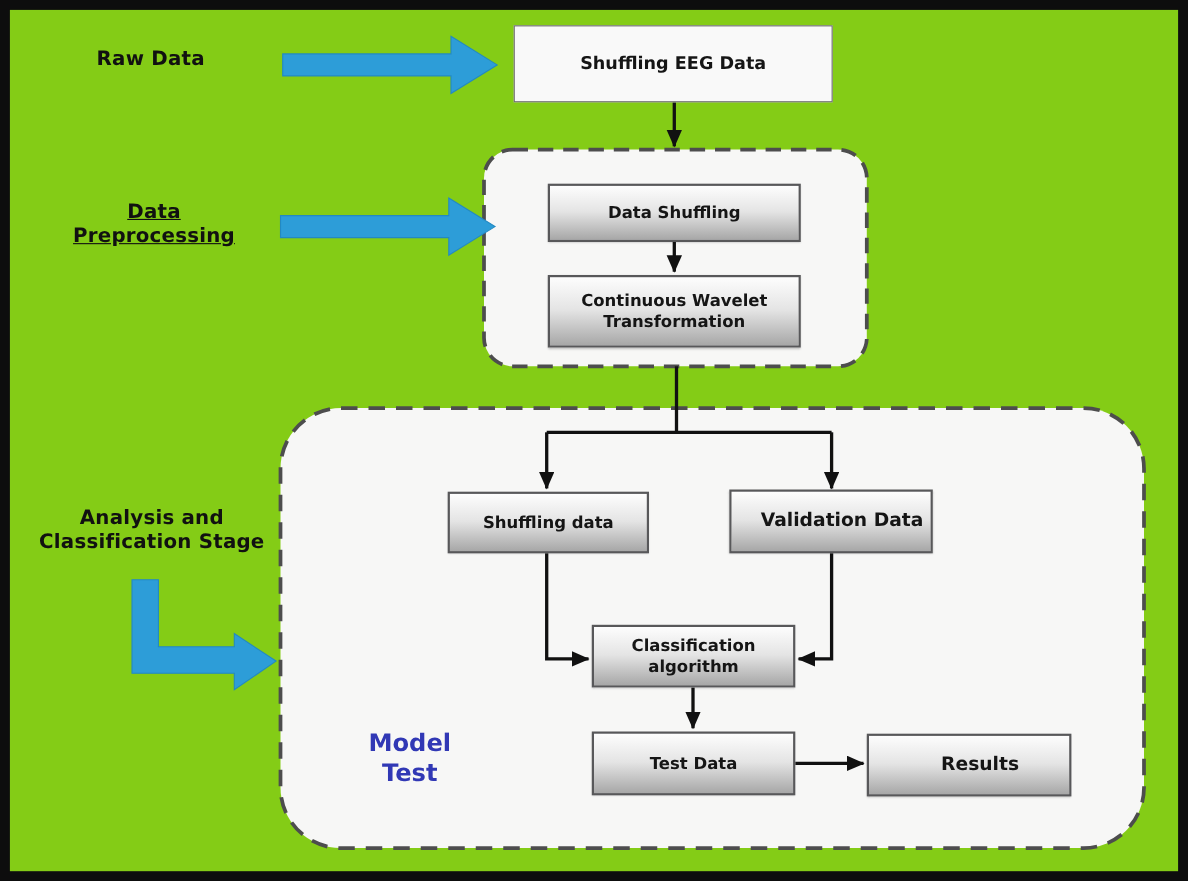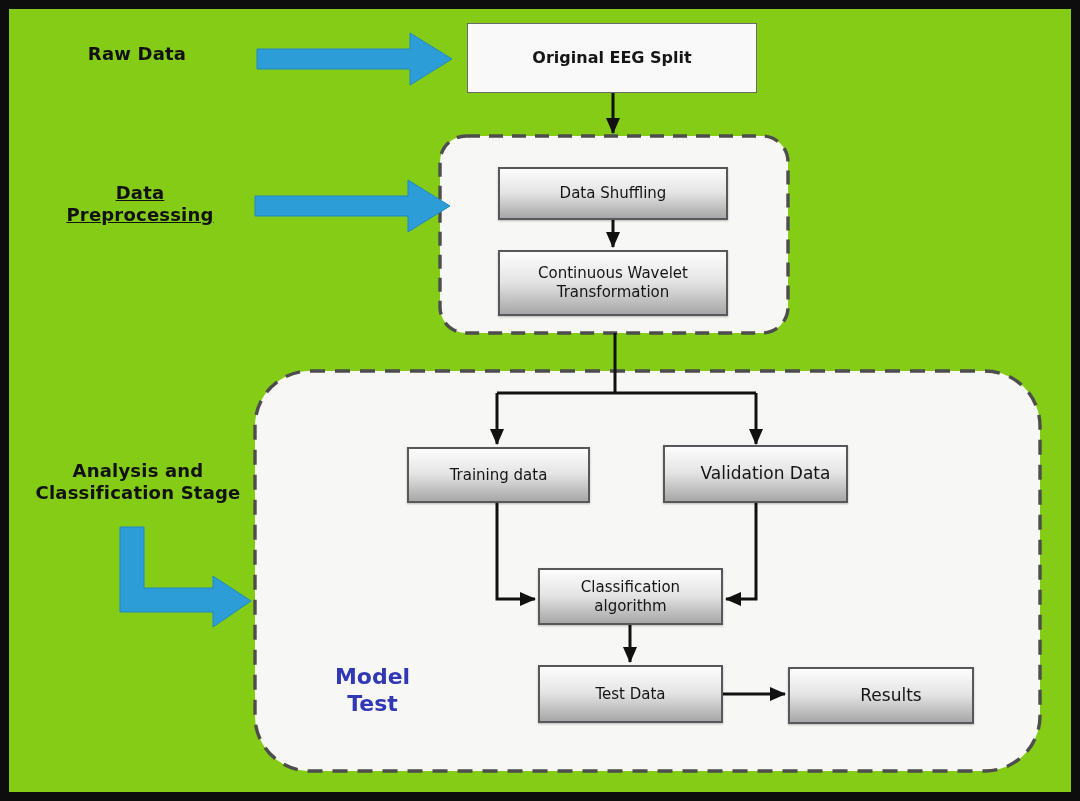--- a/index.html
+++ b/index.html
@@ -29,21 +29,21 @@
   }
   .stage-label { font-size:18px; letter-spacing:0.2px; }
   .section-label { color:#3138b5; font-weight:700; z-index:2; }
 
   .node {
     position:absolute;
     display:flex; align-items:center; justify-content:center;
     text-align:center;
     white-space:pre-line;
     color:#151515;
-    font-weight:400;
+    font-weight:700;
     font-size:15px;
     line-height:1.25;
     background:linear-gradient(180deg, #fdfdfd 0%, #e4e4e4 48%, #a7a7a7 100%);
     border:2px solid #58585a;
     box-shadow:0 1px 2px rgba(0,0,0,0.25);
     z-index:2;
     box-sizing:border-box;
   }
   .node.plain {
     background:#f9f9f9;
@@ -91,27 +91,27 @@
 
   <div class="label stage-label" style="left:57px; top:43px; width:160px;">Raw Data</div>
   <div class="label stage-label" style="left:40px; top:182px; width:200px;text-decoration:underline;">Data
 Preprocessing</div>
   <div class="label stage-label" style="left:10px; top:460px; width:256px;">Analysis and
 Classification Stage</div>
 
   <div class="label section-label" style="left:310px; top:664px; width:125px; font-size:22px;">Model
 Test</div>
 
-  <div class="node plain" style="left:467px; top:23px; width:290px; height:70px;">Original EEG Split</div>
+  <div class="node plain" style="left:467px; top:23px; width:290px; height:70px;">Shuffling EEG Data</div>
 
   <div class="node" style="left:498px; top:167px; width:230px; height:53px;">Data Shuffling</div>
   <div class="node" style="left:498px; top:250px; width:230px; height:66px;">Continuous Wavelet
 Transformation</div>
 
-  <div class="node" style="left:407px; top:447px; width:183px; height:56px;">Training data</div>
+  <div class="node" style="left:407px; top:447px; width:183px; height:56px;">Shuffling data</div>
   <div class="node big" style="left:663px; top:445px; width:185px; height:58px;">Validation Data</div>
 
   <div class="node" style="left:538px; top:568px; width:185px; height:57px;">Classification
 algorithm</div>
 
   <div class="node" style="left:538px; top:665px; width:185px; height:58px;">Test Data</div>
   <div class="node big" style="left:788px; top:667px; width:186px; height:57px;">Results</div>
 
   <div class="image-border"></div>
 </div>

